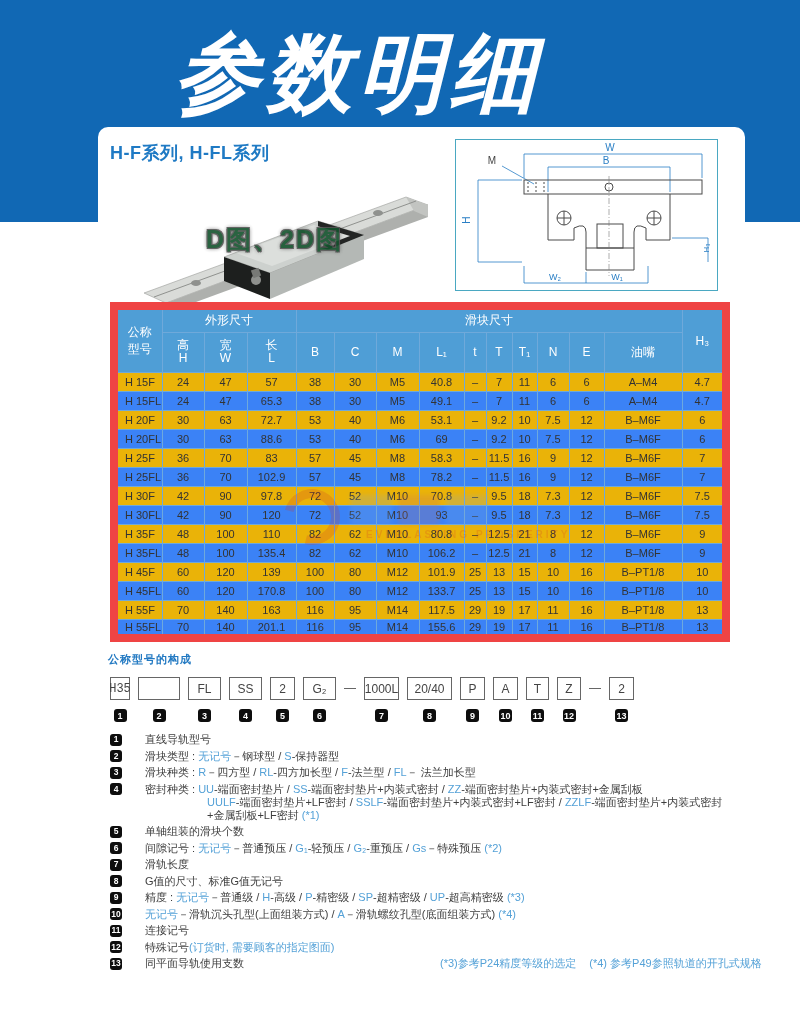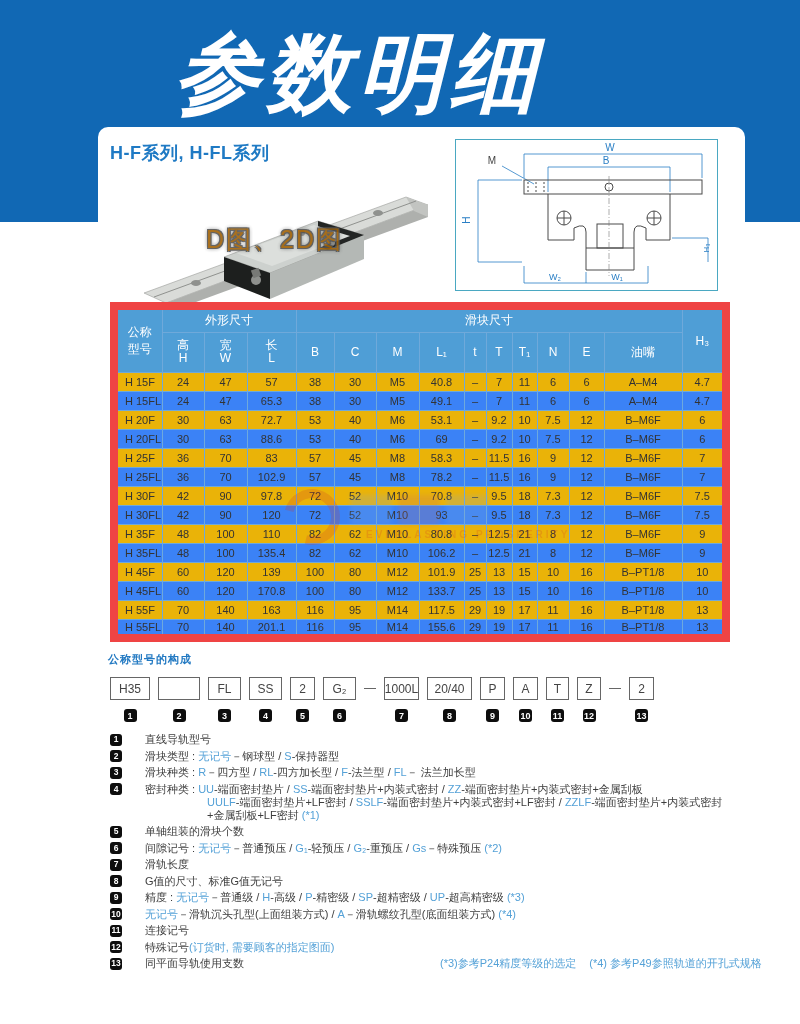--- a/index.html
+++ b/index.html
@@ -12,22 +12,22 @@
     transform:translateX(-42px); color:#fff; font-size:86px; font-weight:900; font-style:italic;
     letter-spacing:6px; font-family:"DejaVu Sans","Liberation Sans",sans-serif; }
 
   .card { position:absolute; left:98px; top:127px; width:647px; height:835px;
     background:#ffffff; border-radius:10px 10px 0 0; }
 
   .series-title { position:absolute; left:12px; top:14px; font-size:18px; font-weight:700;
     color:#1f7ac4; letter-spacing:0.5px; }
 
   .product-3d { position:absolute; left:8px; top:34px; width:345px; height:150px; }
-  .img-watermark { position:absolute; left:100px; top:62px; font-size:25px; font-weight:400;
-    color:#a16207; letter-spacing:2px; opacity:0.9;
+  .img-watermark { position:absolute; left:100px; top:62px; font-size:25px; font-weight:700;
+    color:#14532d; letter-spacing:2px; opacity:0.9;
     text-shadow:-1px -1px 0 #555, 1px -1px 0 #555, -1px 1px 0 #555, 1px 1px 0 #555, 0 0 4px #333; }
 
   .drawing-box { position:absolute; left:357px; top:12px; width:263px; height:152px;
     border:1px solid #4aa8c2; background:#fff; }
 
   
   .dim-table { position:absolute; left:12px; top:175px; border-collapse:collapse;
     table-layout:fixed; }
   .dim-table td, .dim-table th { border:1px solid #6fa9da; font-weight:400;
     font-size:11px; color:#333; text-align:center; overflow:hidden; white-space:nowrap; }
@@ -447,21 +447,21 @@
             <i></i>
             <i></i>
           </div>
         <div class="wm-en">EVERLASTING PROSPERITY</div>
       </div>
     </div>
 
     <div class="comp-title">公称型号的构成</div>
     <div class="comp-row" id="compRow">
         <div class="comp-unit">
-          <div class="comp-box" style="width: 40px;">H35</div>
+          <div class="comp-box" style="width: 20px; font-family: Liberation Mono, monospace;">H35</div>
           <div class="comp-badge">1</div>
         </div>
         <div class="comp-unit">
           <div class="comp-box" style="width: 42px;"></div>
           <div class="comp-badge">2</div>
         </div>
         <div class="comp-unit">
           <div class="comp-box" style="width: 33px;">FL</div>
           <div class="comp-badge">3</div>
         </div>

